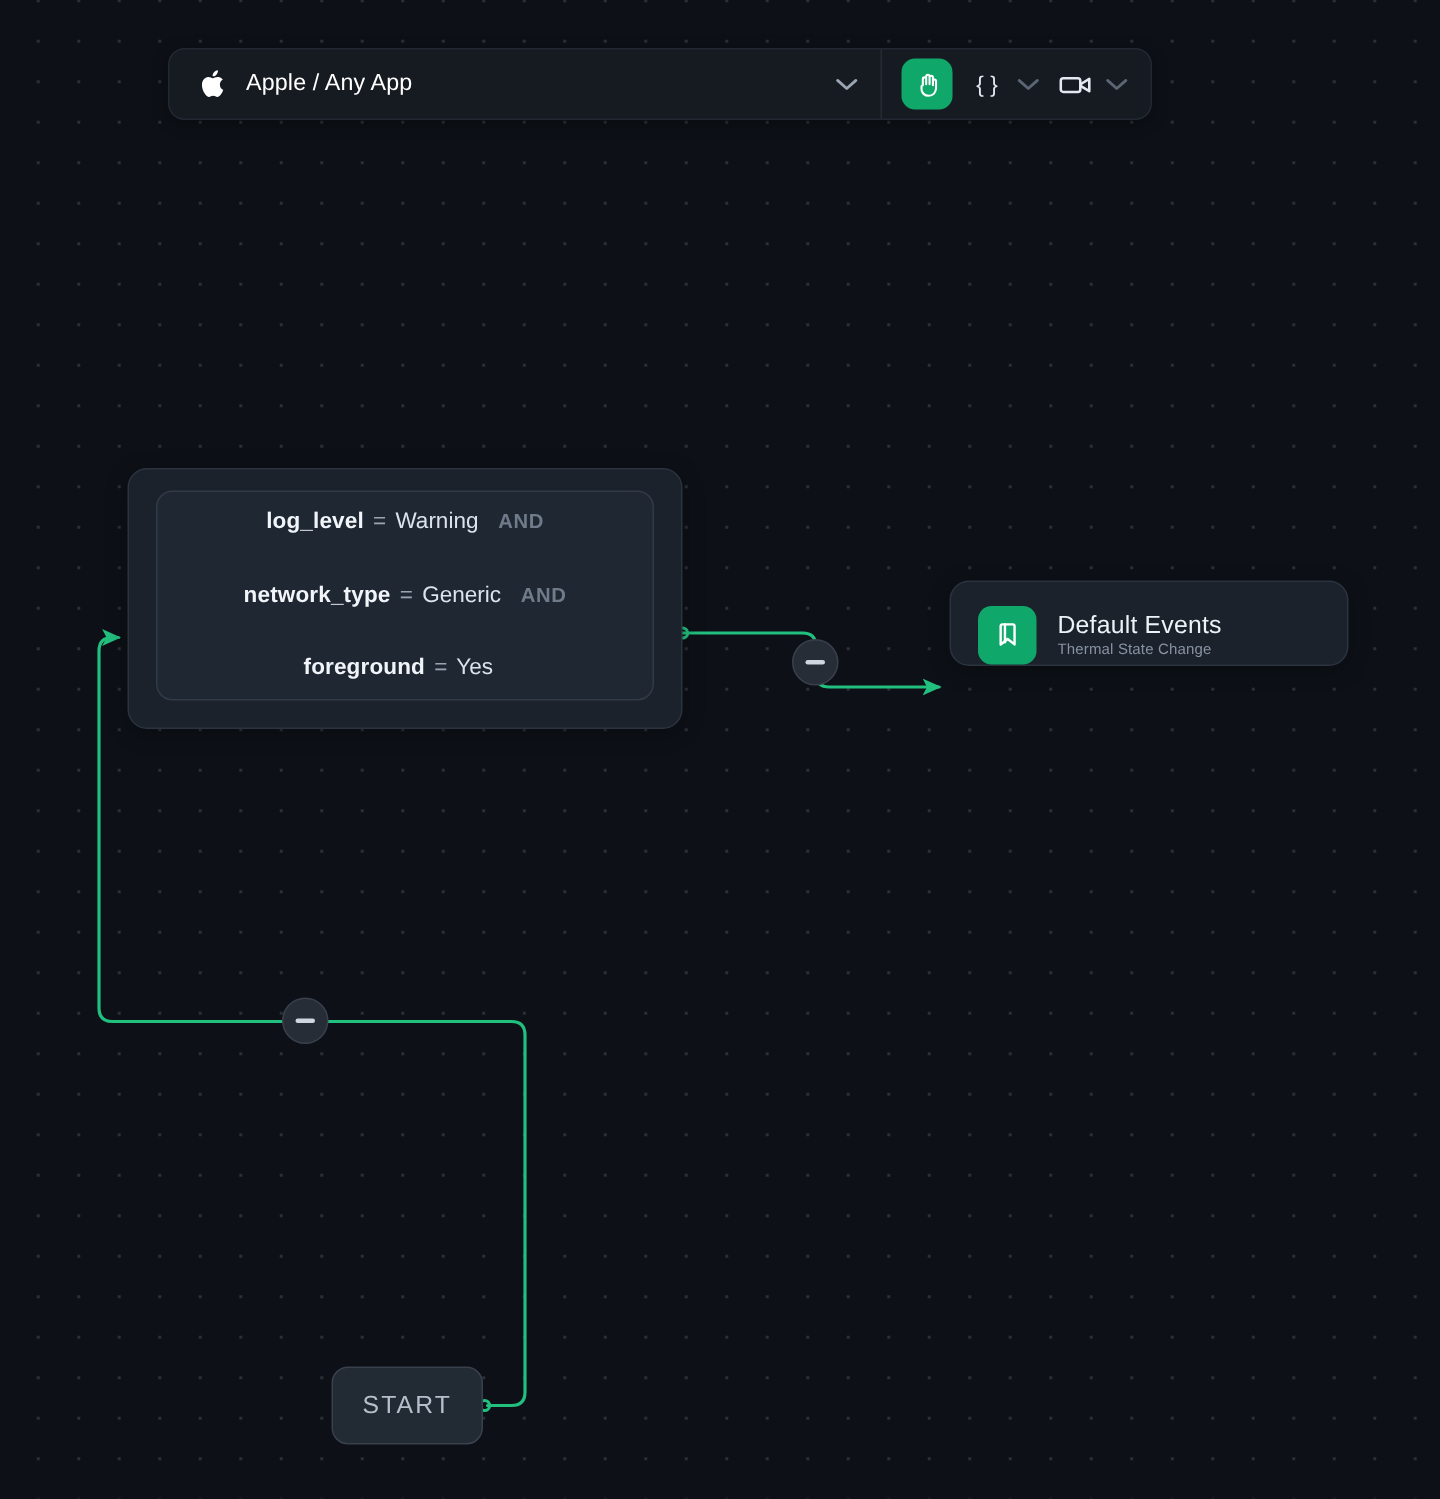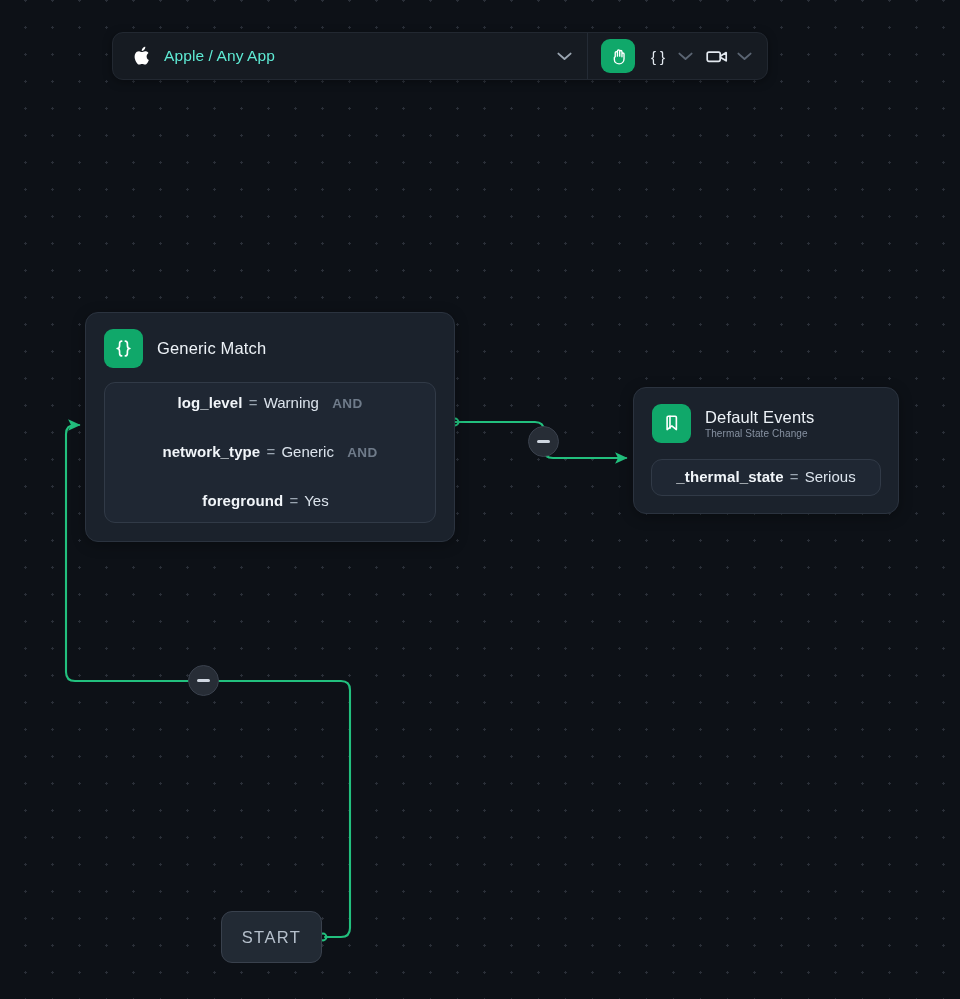--- a/index.html
+++ b/index.html
@@ -103,21 +103,21 @@
   .apple-glyph {
     width: 17px;
     height: 20px;
     flex: 0 0 auto;
     display: block;
   }
 
   #app-label {
     flex: 1 1 auto;
     font-size: 15.5px;
-    color: #5eead4;
+    color: #ffffff;
     letter-spacing: 0.1px;
   }
 
   .chev {
     width: 17px;
     height: 10px;
     flex: 0 0 auto;
   }
   .chev path {
     fill: none;
@@ -309,31 +309,20 @@
 
   <div class="edge-btn" style="left:528px; top:426px;">
     <span class="bar"></span>
   </div>
 
   <div class="edge-btn" style="left:188px; top:665px;">
     <span class="bar"></span>
   </div>
 
   <div class="node" id="node-generic-match">
-    <div class="node-head">
-      <div class="node-badge">
-        <svg width="21" height="21" viewBox="0 0 22 22" aria-hidden="true">
-          <path d="M9.1 3.2 C6.6 3.2 6.9 6.0 6.9 7.8 C6.9 9.6 6.0 11 4.3 11 C6.0 11 6.9 12.4 6.9 14.2 C6.9 16.0 6.6 18.8 9.1 18.8" fill="none" stroke="#ffffff" stroke-width="1.75" stroke-linecap="round" stroke-linejoin="round"></path>
-          <path d="M12.9 3.2 C15.4 3.2 15.1 6.0 15.1 7.8 C15.1 9.6 16.0 11 17.7 11 C16.0 11 15.1 12.4 15.1 14.2 C15.1 16.0 15.4 18.8 12.9 18.8" fill="none" stroke="#ffffff" stroke-width="1.75" stroke-linecap="round" stroke-linejoin="round"></path>
-        </svg>
-      </div>
-      <div class="node-titles">
-        <span class="node-title">Generic Match</span>
-      </div>
-    </div>
 
     <div class="cond-panel">
       <div class="cond-row">
         <span class="cond-key">log_level</span>
         <span class="cond-op">=</span>
         <span class="cond-val">Warning</span>
         <span class="cond-join">AND</span>
       </div>
       <div class="cond-row">
         <span class="cond-key">network_type</span>
@@ -357,27 +346,20 @@
           <path d="M7.6 3.4 L14.9 3.4 C15.6 3.4 16.1 3.9 16.1 4.6 L16.1 17.4 L11.3 13.6 L6.4 17.4 L6.4 4.6 C6.4 3.9 6.9 3.4 7.6 3.4 Z" fill="none" stroke="#ffffff" stroke-width="1.7" stroke-linejoin="round" stroke-linecap="round"></path>
           <path d="M9.4 3.4 L9.4 15.9" fill="none" stroke="#ffffff" stroke-width="1.7" stroke-linecap="round"></path>
         </svg>
       </div>
       <div class="node-titles">
         <span class="node-title">Default Events</span>
         <span class="node-sub">Thermal State Change</span>
       </div>
     </div>
 
-    <div class="cond-panel">
-      <div class="cond-row">
-        <span class="cond-key">_thermal_state</span>
-        <span class="cond-op">=</span>
-        <span class="cond-val">Serious</span>
-      </div>
-    </div>
   </div>
 
   <div id="node-start">
     <span id="start-label">START</span>
   </div>
 
 </div>
 
 <div id="toolbar">
 

